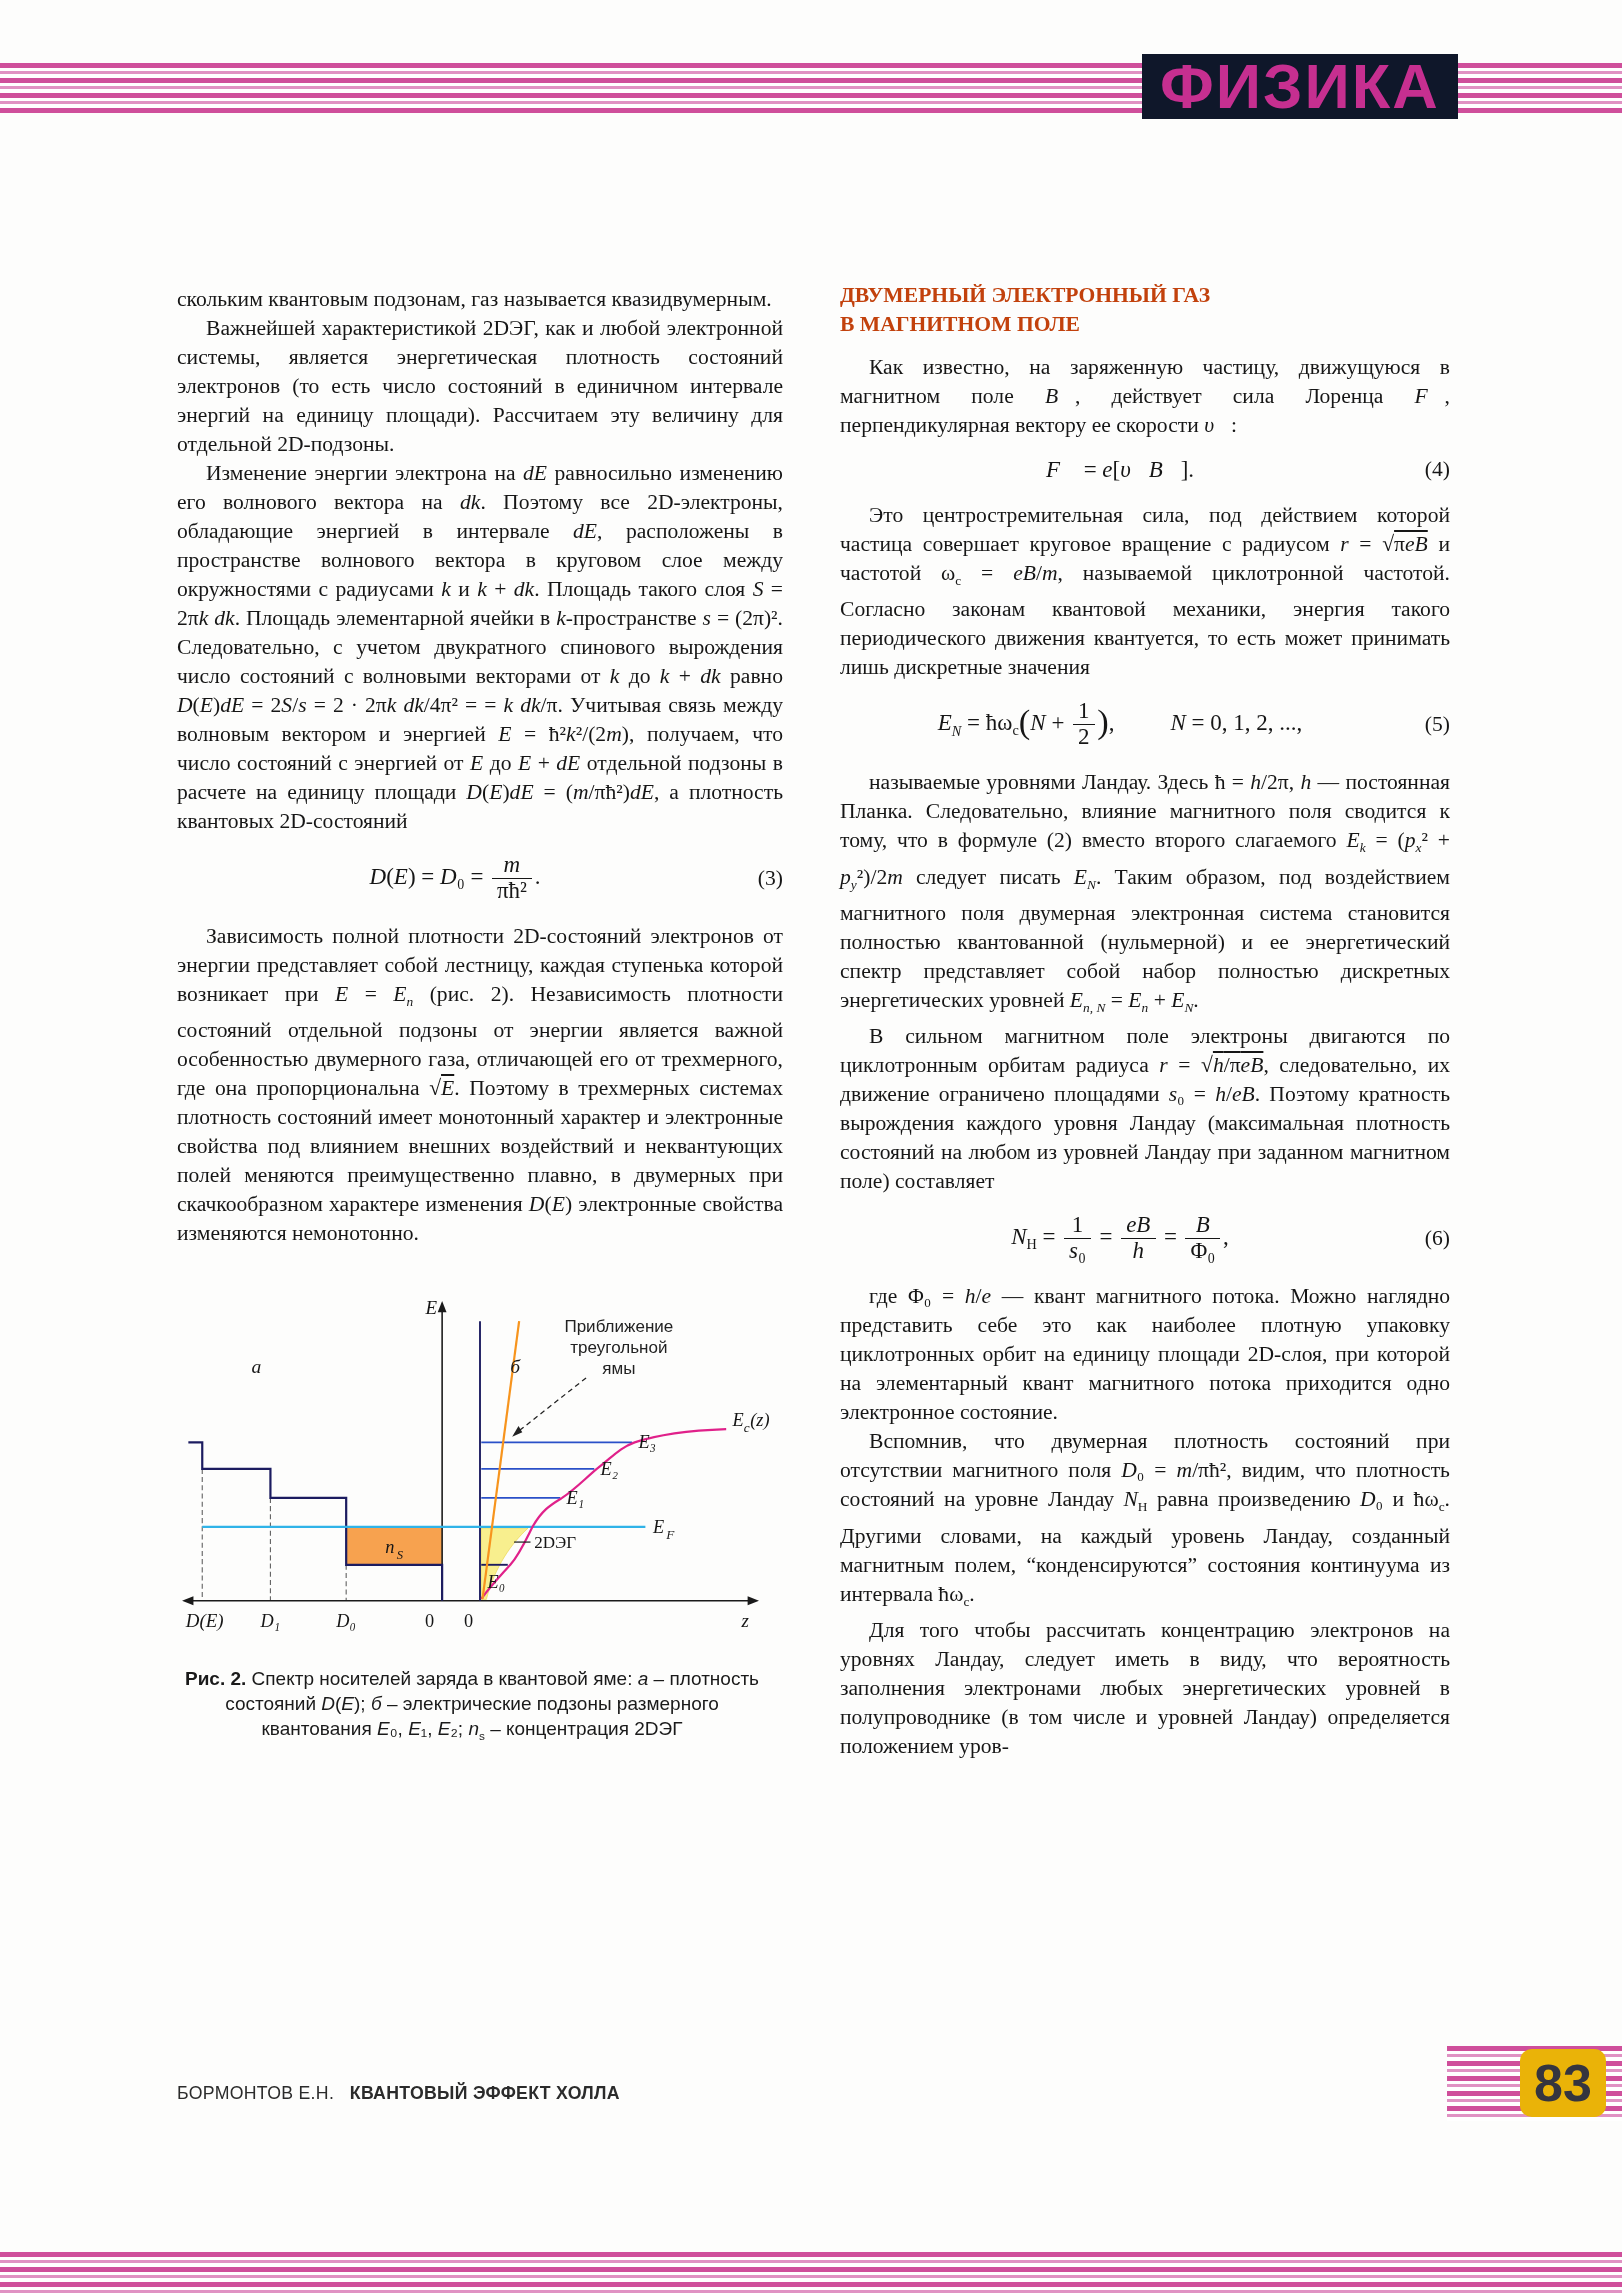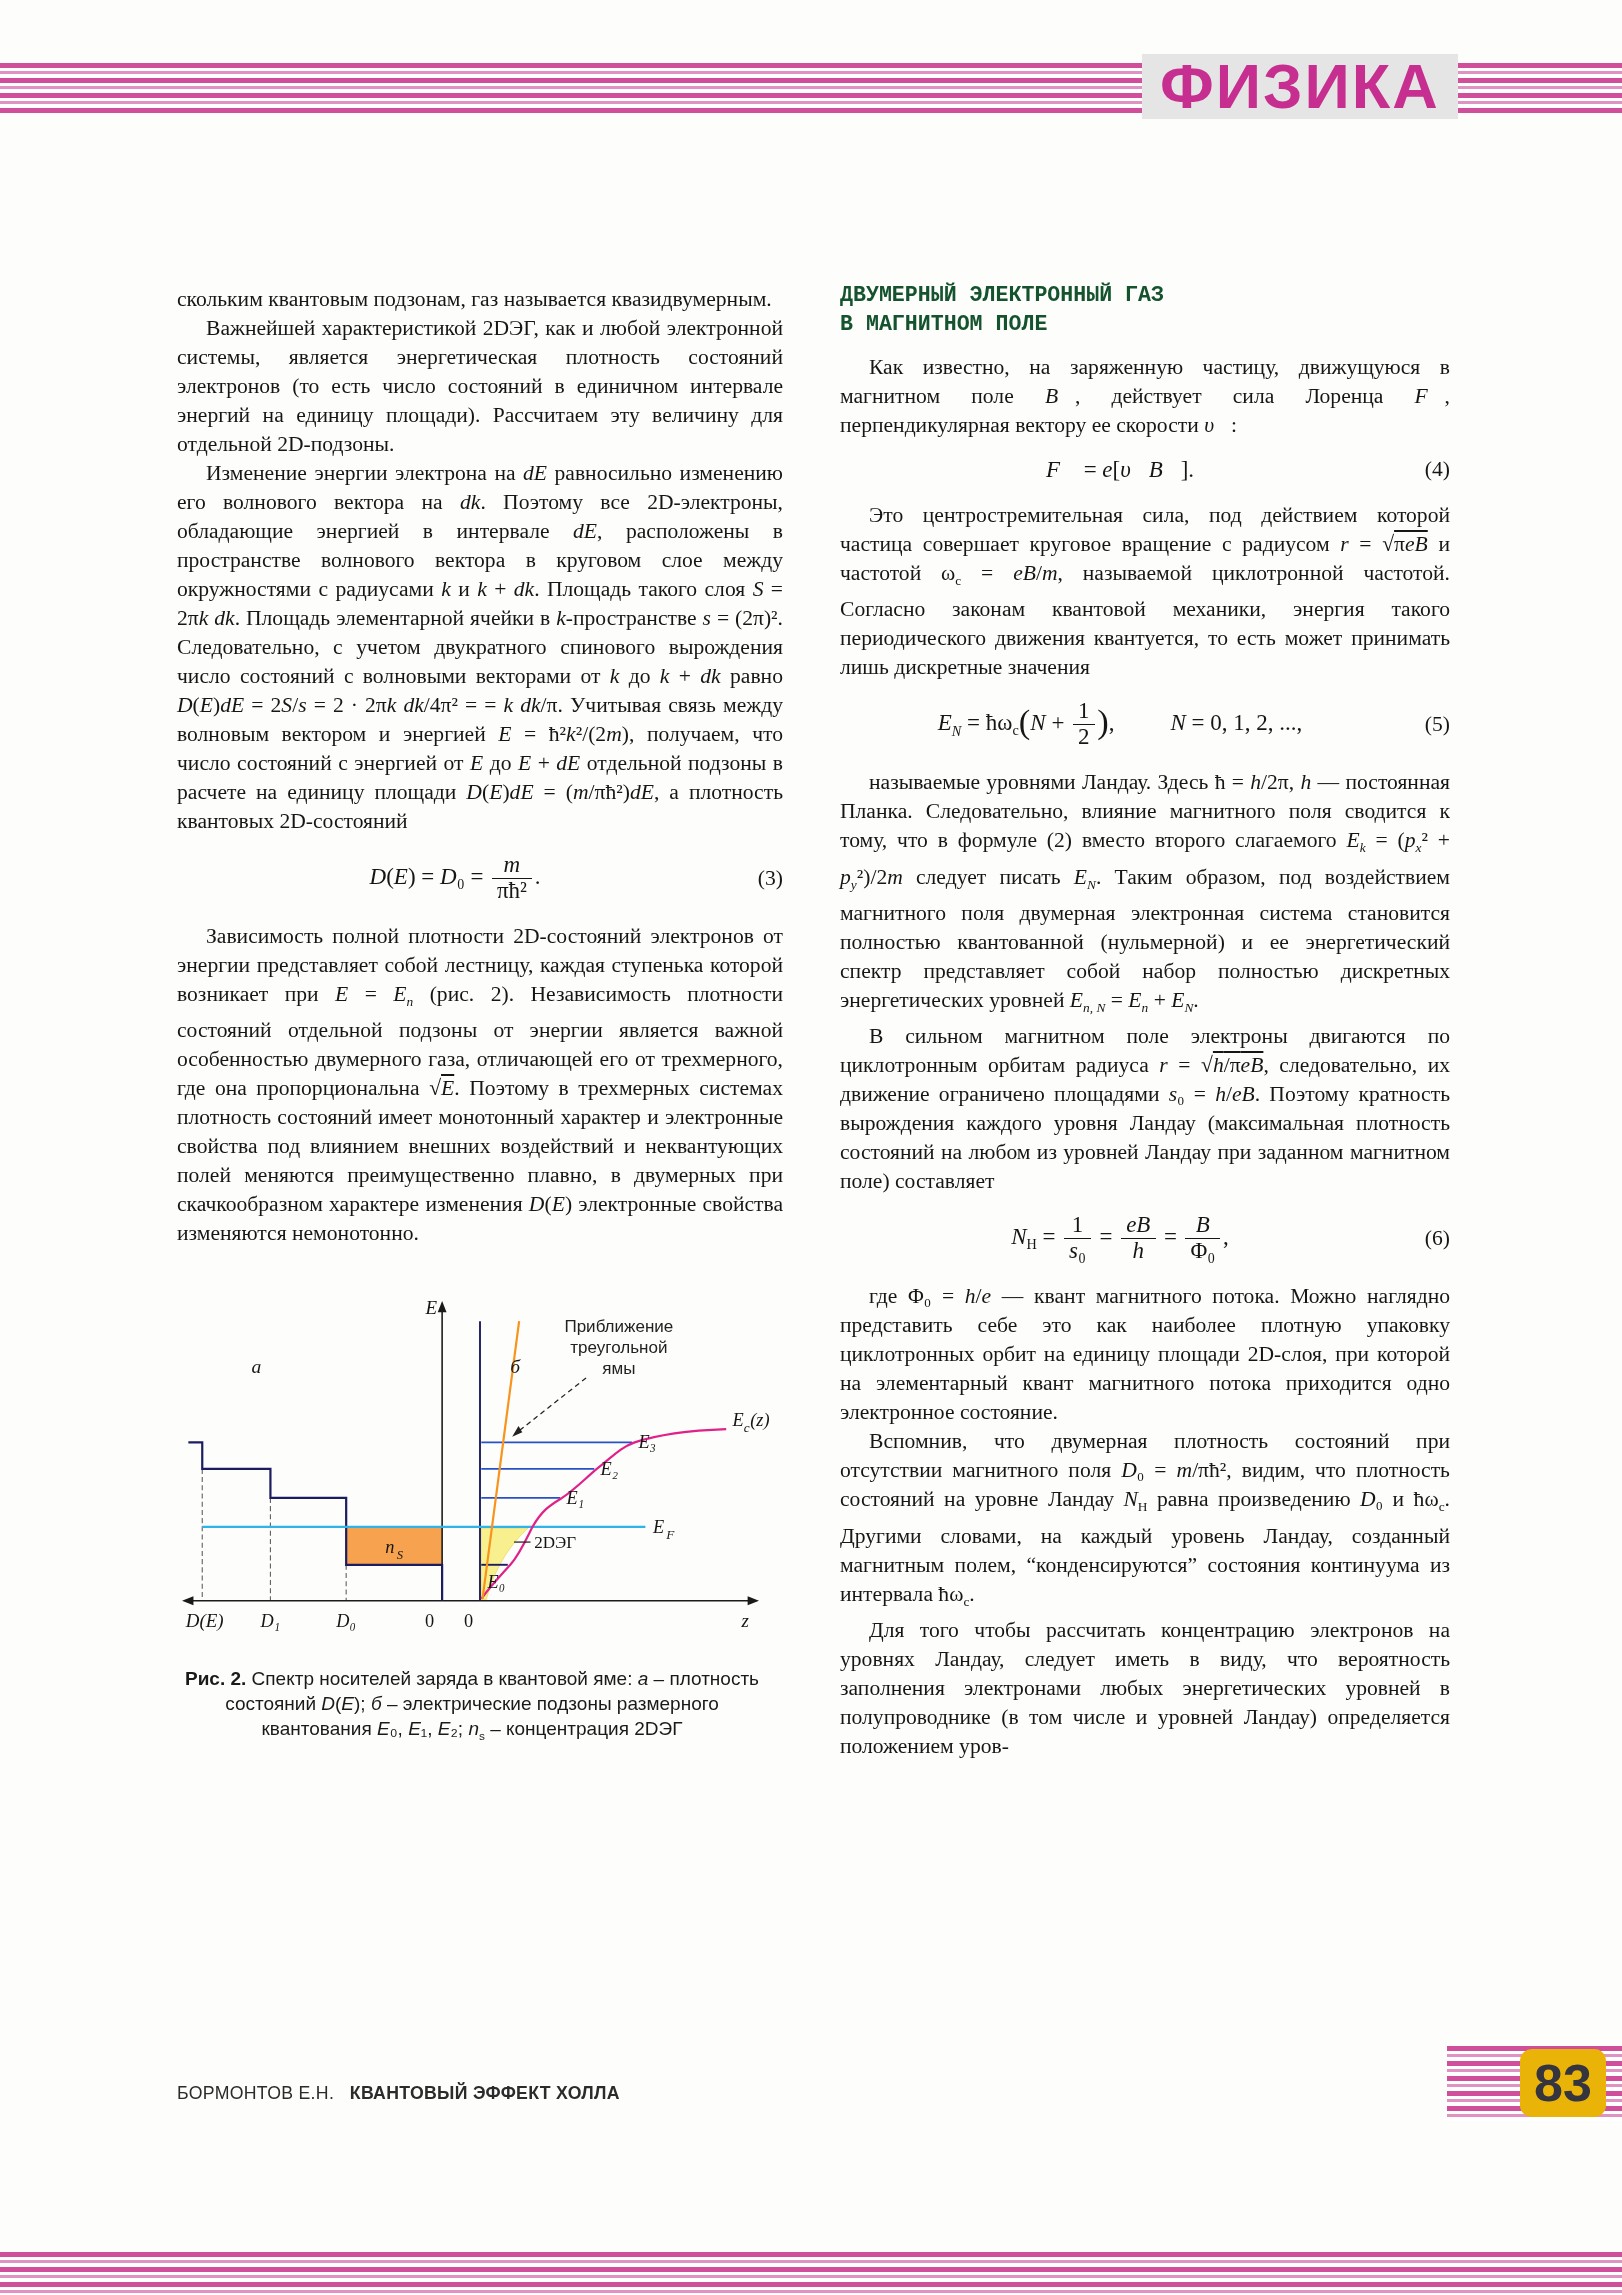--- a/index.html
+++ b/index.html
@@ -15,38 +15,38 @@
   .stripes{
     background:repeating-linear-gradient(180deg,
       #cf4f9b 0px,#cf4f9b 4.6px,
       #ffffff 4.6px,#ffffff 7.9px,
       #e092c3 7.9px,#e092c3 11px,
       #ffffff 11px,#ffffff 15px);
   }
   .top-stripes{position:absolute;top:63px;left:0;width:100%;height:50px}
   .section-title-box{
     position:absolute;top:54px;right:164px;height:65px;
-    background:#e5e5e5;padding:0 18.3px;
+    background:#0f172a;padding:0 18.3px;
     display:flex;align-items:center;
   }
   .section-title{
     font-family:"Liberation Sans","DejaVu Sans",sans-serif;
     font-weight:bold;font-size:63px;line-height:63px;
     color:#c62f90;letter-spacing:2px;
   }
   
   .col{position:absolute;width:606px}
   .col-left{left:177px;top:285px}
   .col-right{left:840px;top:281px;width:610px}
   p{margin:0;text-indent:29px;font-size:21.6px;line-height:29px;text-align:justify;}
   p.noindent{text-indent:0}
   .col-heading{
-    font-family:Liberation Mono, monospace;
+    font-family:Liberation Serif, serif;
     font-size:21.6px;line-height:29.4px;font-weight:bold;
-    margin:0 0 13px 0;color:#14532d;
+    margin:0 0 13px 0;color:#c2410c;
   }
   
   .equation{display:flex;align-items:center;margin:17px 0 18.3px;font-size:23px}
   .eq-body{flex:1;text-align:center}
   .eq-tag{width:50px;text-align:right;font-size:21.6px}
   .frac{display:inline-block;vertical-align:middle;text-align:center;line-height:1.08;margin:0 2.6px}
   .frac .fnum{display:block;padding:0 5.2px}
   .frac .fden{display:block;border-top:1.6px solid #161616;padding:0 5.2px}
   sub{font-size:0.62em}
   .big{font-size:1.5em;vertical-align:-0.1em}

